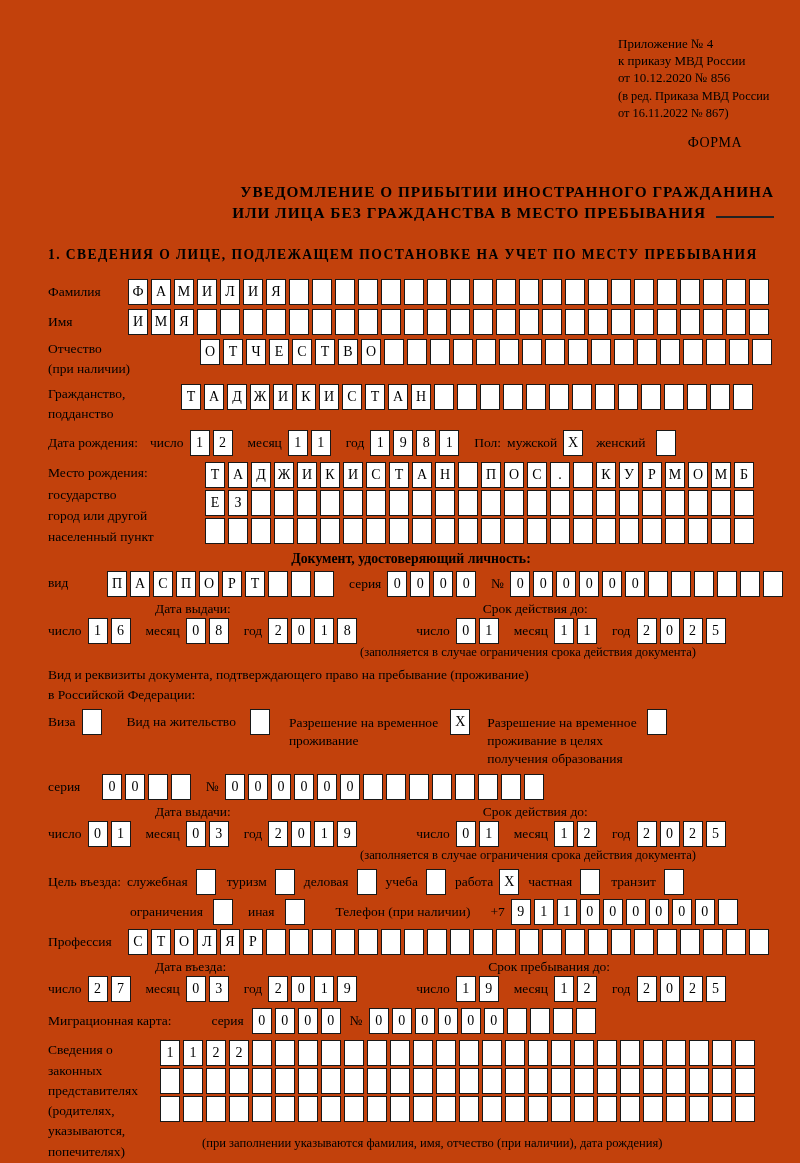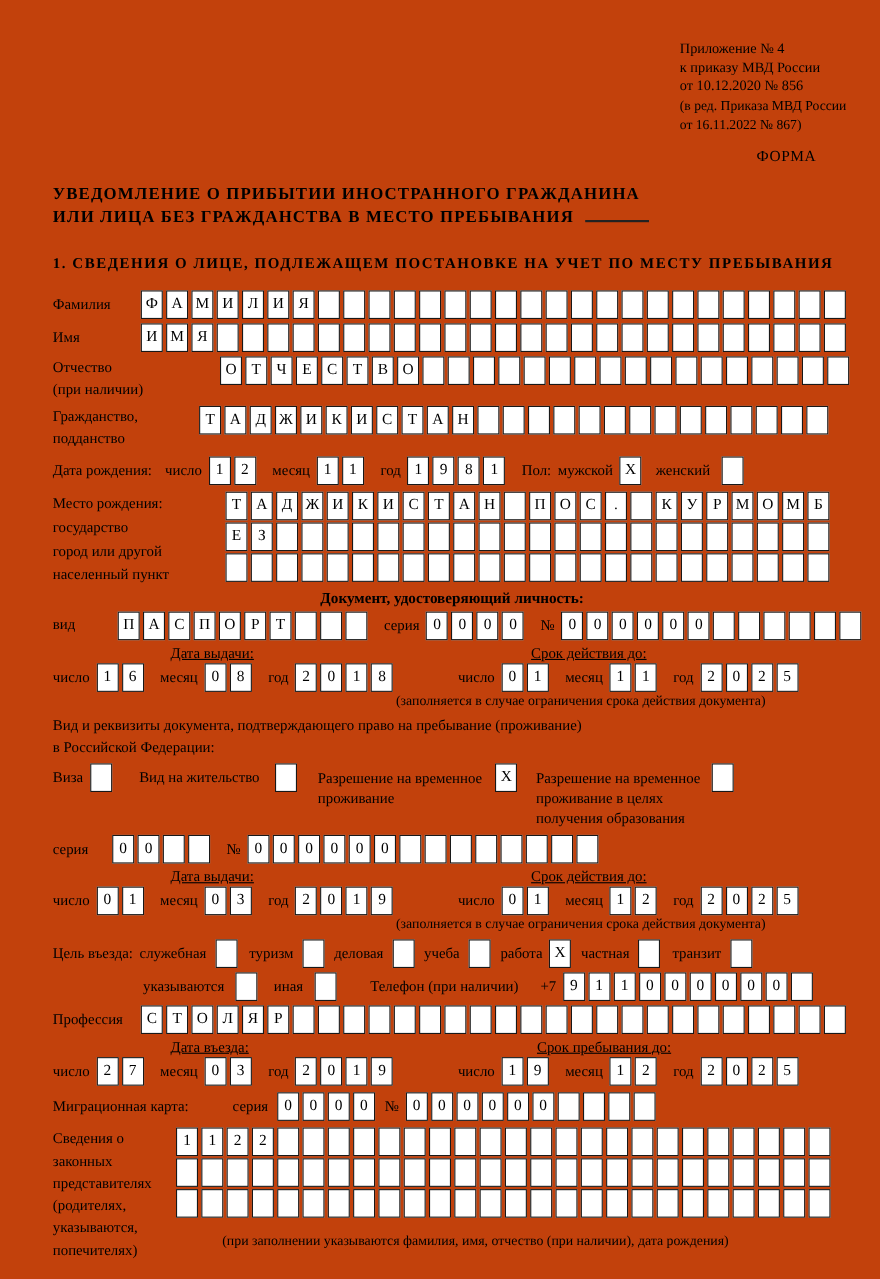--- a/index.html
+++ b/index.html
@@ -5,39 +5,39 @@
   * { margin:0; padding:0; box-sizing:border-box; }
   html,body { background:#888; }
   .page {
     width:800px; height:1163px; margin:0 auto; background:#c2410c; color:#000;
     font-family:"Liberation Serif", serif; font-size:13.5px;
     padding:36px 26px 14px 48px; overflow:hidden; position:relative;
   }
   .hdr-block { margin-left:570px; line-height:1.3; font-size:13px; }
   .hdr-block .small { font-size:12.4px; margin-top:1px; }
   .forma { text-align:right; margin:14px 32px 0 0; font-weight:normal; font-size:14px; letter-spacing:.5px; }
-  .title { text-align:left; font-weight:bold; font-size:15.3px; letter-spacing:1px; margin-top:16px; line-height:1.35; }
+  .title { text-align:right; font-weight:bold; font-size:15.3px; letter-spacing:1px; margin-top:31px; line-height:1.35; }
   .blank-line { display:inline-block; width:58px; border-bottom:2px solid #222; height:14px; margin-left:10px; }
   .sect-heading { font-weight:bold; font-size:13.6px; letter-spacing:1.4px; margin-top:24px; }
 
   .row { display:flex; align-items:center; margin-top:4px; }
   .row.top { align-items:flex-start; }
   .lbl { flex:none; line-height:1.5; }
   .w80 { width:80px; } .w152 { width:152px; } .w133 { width:133px; } .w157 { width:157px; } .w112 { width:112px; }
   .boxes { display:inline-flex; flex:none; }
   .box {
     width:20px; height:26px; border:1.7px solid #181818; margin-right:3px;
     display:inline-flex; align-items:center; justify-content:center;
     font-size:14px; flex:none; background:#fff;
   }
   .stack > .boxes { display:flex; margin-bottom:2px; }
   .center-bold { text-align:center; font-weight:bold; margin-top:3px; font-size:13.8px; }
   .dl { margin:0 6px 0 12px; flex:none; }
   .dl.first { margin-left:0; }
-  .date-headers { display:flex; margin-top:4px;text-decoration:underline; }
+  .date-headers { display:flex; margin-top:4px; }
   .note { font-size:12.6px; margin-top:1px; }
   .opt { text-align:left; line-height:1.35; flex:none; } .mt6 { margin-top:6px; } .mt16 { margin-top:16px; }
   .ml6{margin-left:6px}.ml8{margin-left:8px}.ml10{margin-left:10px}.ml12{margin-left:12px}
   .ml14{margin-left:14px}.ml16{margin-left:16px}.ml20{margin-left:20px}.ml22{margin-left:22px}
   .ml28{margin-left:28px}.ml40{margin-left:40px}.ml56{margin-left:56px}.ml82{margin-left:82px}
   .intro { margin-top:5px; line-height:1.5; }
 </style>
 </head>
 <body>
 
@@ -521,21 +521,21 @@
     <span class="ml6">частная</span>
     <span class="boxes ml8">
         <span class="box"></span>
       </span>
     <span class="ml8">транзит</span>
     <span class="boxes ml8">
         <span class="box"></span>
       </span>
   </div>
   <div class="row">
-    <span class="ml82">указываются</span>
+    <span class="ml82">ограничения</span>
     <span class="boxes ml10">
         <span class="box"></span>
       </span>
     <span class="ml12">иная</span>
     <span class="boxes ml10">
         <span class="box"></span>
       </span>
     <span class="ml28">Телефон (при наличии)</span>
     <span class="ml20">+7</span>
     <span class="boxes ml6">

